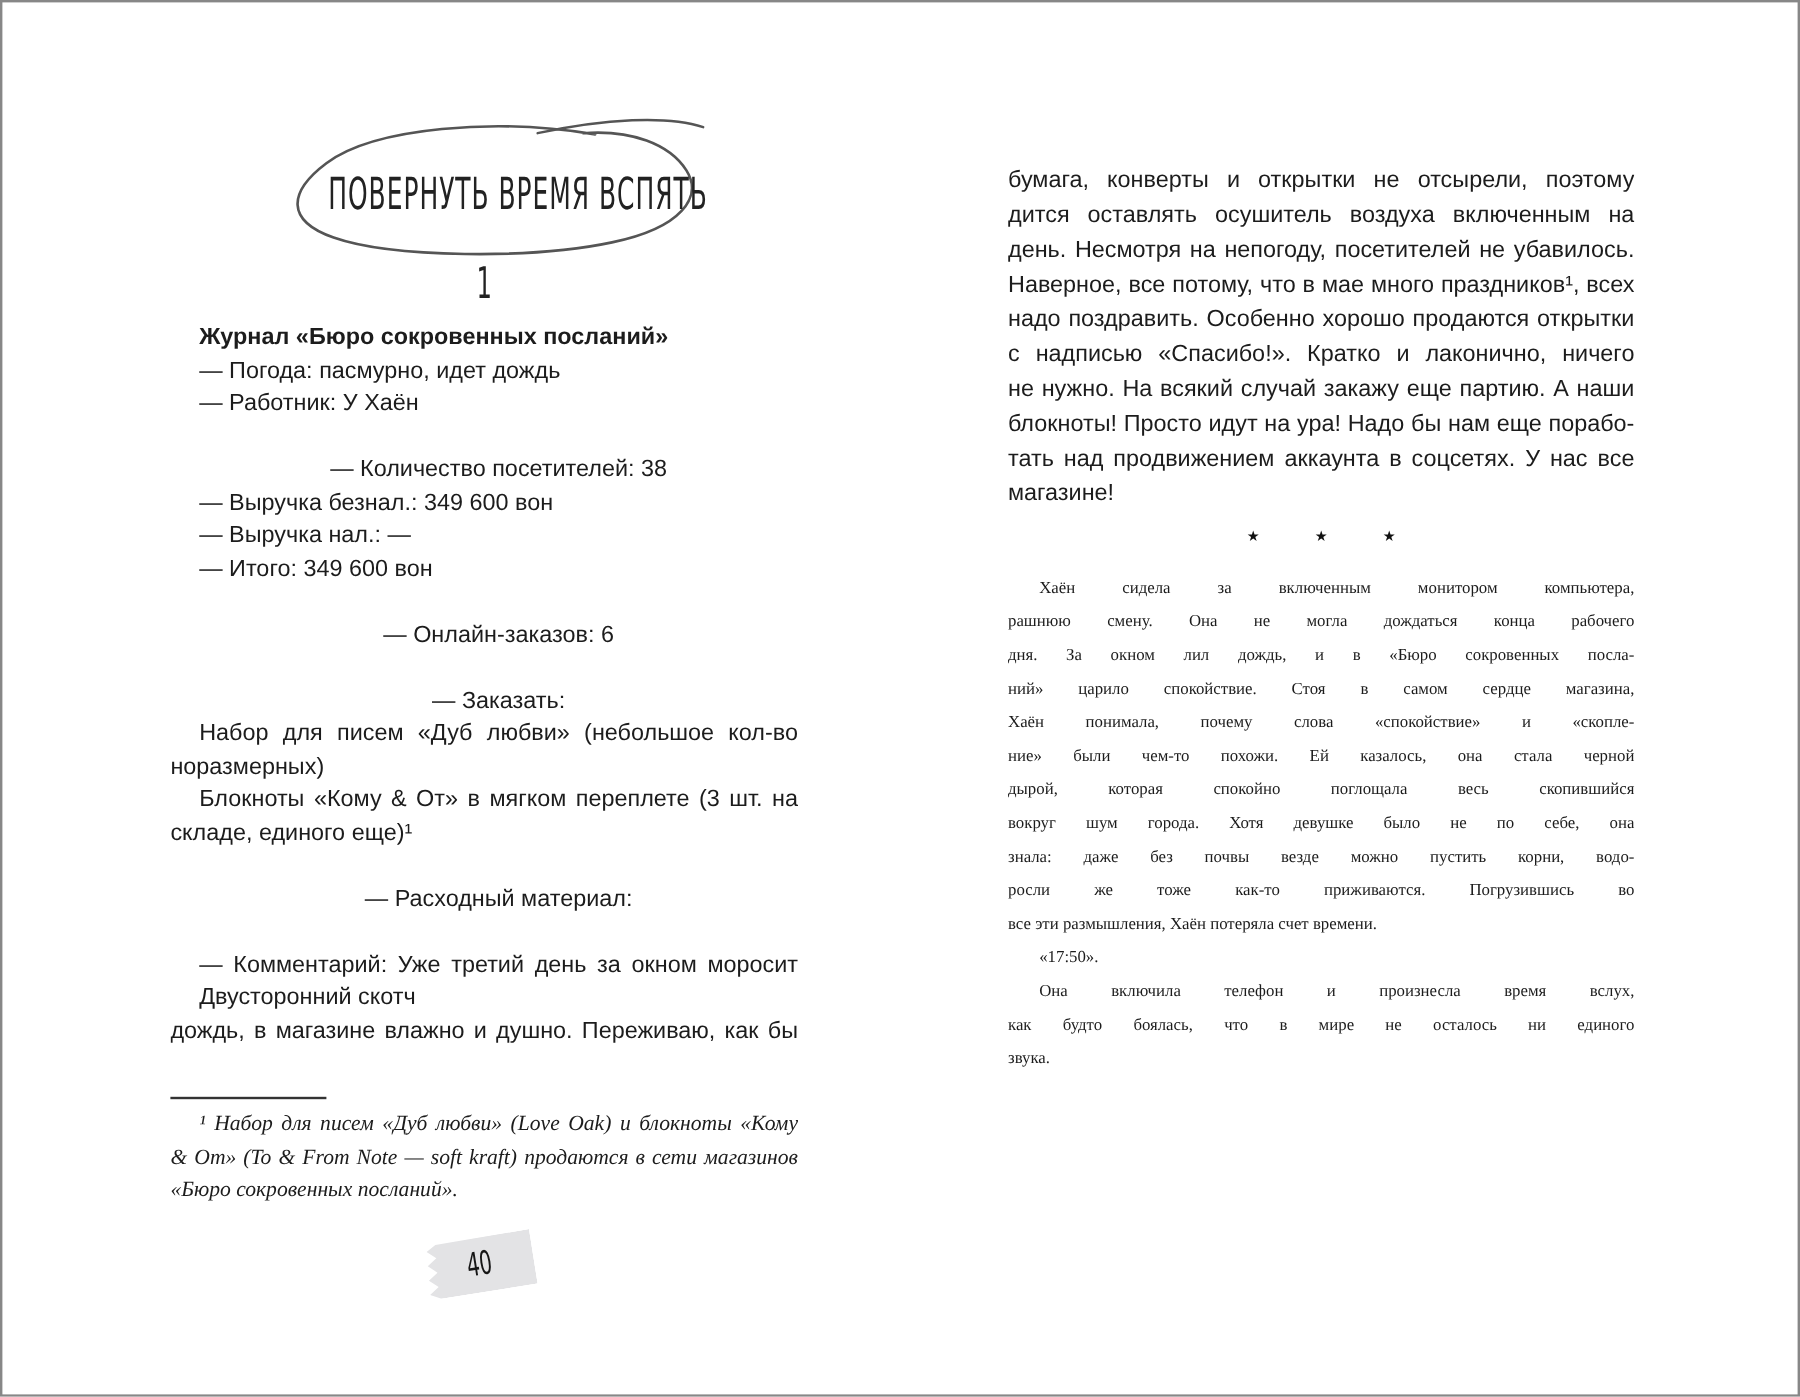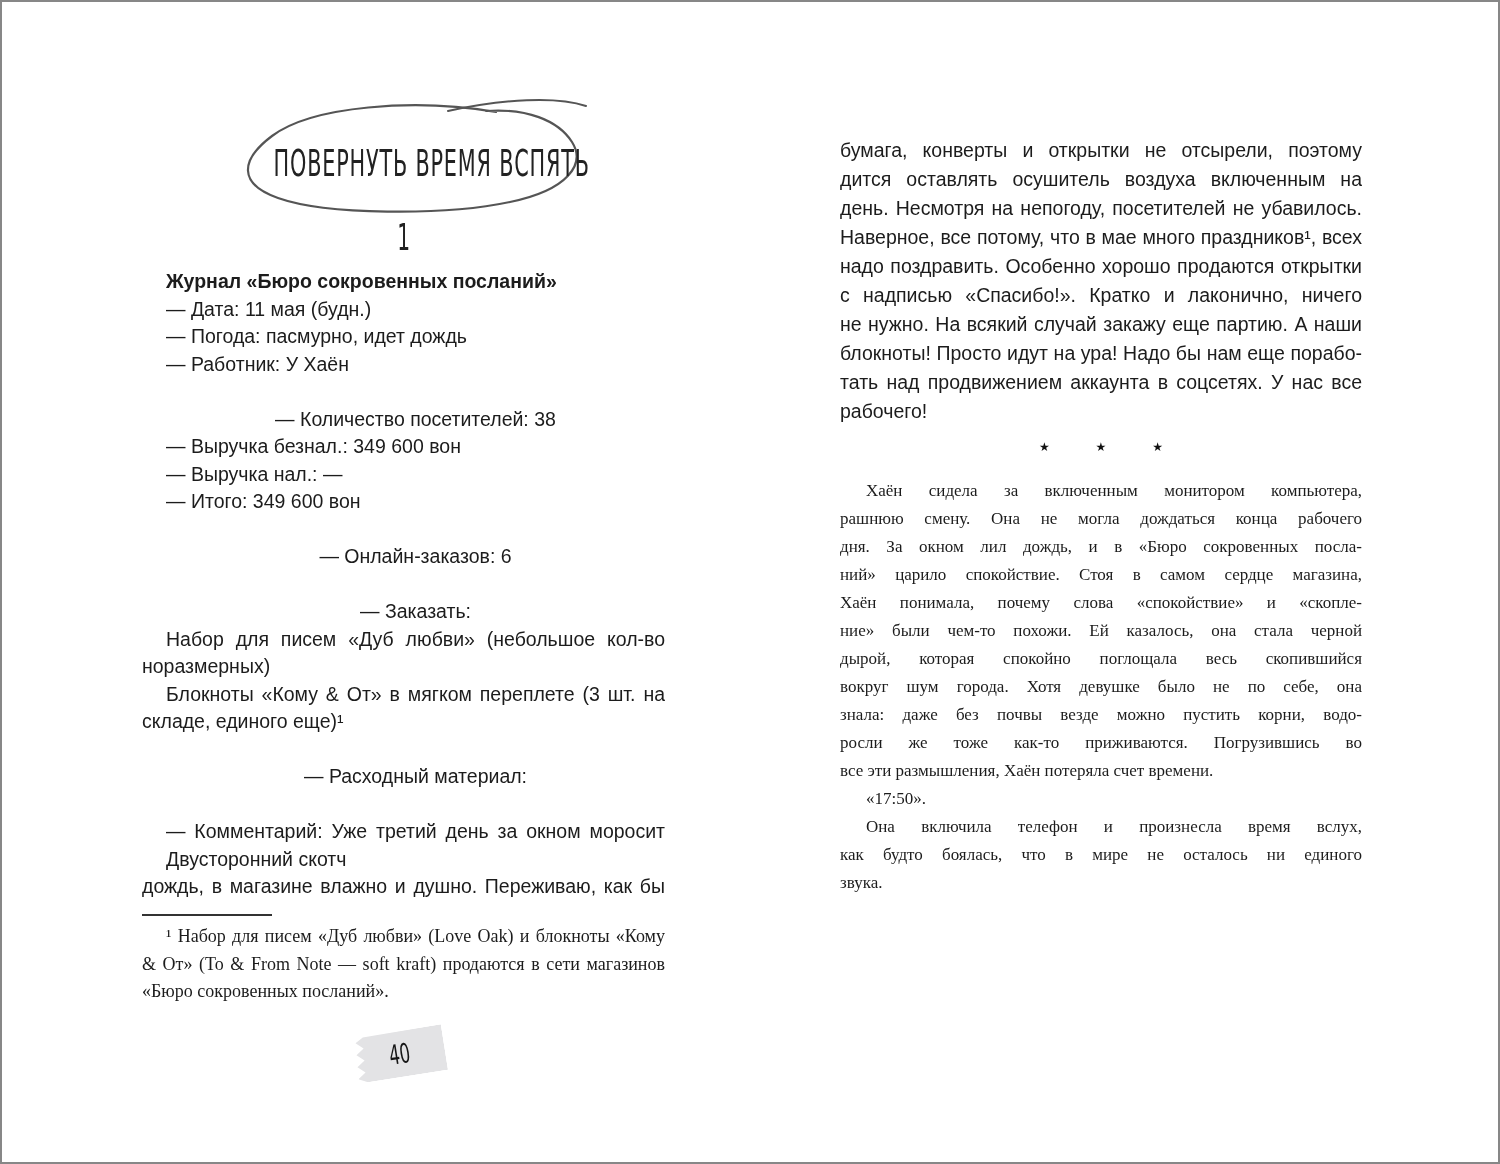--- a/index.html
+++ b/index.html
@@ -52,28 +52,28 @@
 
   .col-right{position:absolute;left:88px;top:134px;width:522px;}
   .sans-block{font-size:19.5px;line-height:29px;}
   .sans-block .ln{height:29px;}
   .stars{
     height:20px;line-height:20px;margin-top:11px;margin-bottom:20px;
     text-align:center;font-family:"DejaVu Sans",sans-serif;
     font-size:12px;letter-spacing:21px;text-indent:21px;color:#111;
   }
   .serif-block{font-family:"Liberation Serif","DejaVu Serif",serif;
-    font-size:17px;line-height:28px;}
+    font-size:14px;line-height:28px;}
   .serif-block .ln{height:28px;}
   .serif-block .ind{text-indent:26px;}
 
   
   .footnote{position:absolute;width:523px;
     font-family:"Liberation Serif","DejaVu Serif",serif;
-    font-size:18px;line-height:27.5px;}
+    font-size:18px;line-height:27.5px;font-style:italic;}
   .footnote .fln{height:27.5px;overflow:hidden;}
   .footnote-left{left:140px;top:912px;}
   .fn-rule{border:0;border-top:2px solid #333;margin:0 0 7px 0;}
   .fn-rule.w-left{width:130px;}
 
   
   .ticket{
     position:absolute;width:90px;height:46px;
     background:#e3e3e5;
     display:flex;align-items:center;justify-content:center;
@@ -105,21 +105,20 @@
     <div class="chapter-title">
       <span>ПОВЕРНУТЬ ВРЕМЯ ВСПЯТЬ</span>
     </div>
 
     <div class="chapter-number">
       <span>1</span>
     </div>
 
     <div class="journal">
       <div class="ln ind bold">Журнал «Бюро сокровенных посланий»</div>
-      <div class="ln ind">— Дата: 11 мая (будн.)</div>
       <div class="ln ind">— Погода: пасмурно, идет дождь</div>
       <div class="ln ind">— Работник: У Хаён</div>
       <div class="ln ind gap">— Количество посетителей: 38</div>
       <div class="ln ind">— Выручка безнал.: 349 600 вон</div>
       <div class="ln ind">— Выручка нал.: —</div>
       <div class="ln ind">— Итого: 349 600 вон</div>
       <div class="ln ind gap">— Онлайн-заказов: 6</div>
       <div class="ln ind gap">— Заказать:</div>
       <div class="ln ind just">Набор для писем «Дуб любви» (небольшое кол-во пол-</div>
       <div class="ln">норазмерных)</div>
@@ -150,21 +149,21 @@
       <div class="sans-block">
         <div class="ln just">бумага, конверты и открытки не отсырели, поэтому прихо-</div>
         <div class="ln just">дится оставлять осушитель воздуха включенным на целый</div>
         <div class="ln just">день. Несмотря на непогоду, посетителей не убавилось.</div>
         <div class="ln just">Наверное, все потому, что в мае много праздников¹, всех</div>
         <div class="ln just">надо поздравить. Особенно хорошо продаются открытки</div>
         <div class="ln just">с надписью «Спасибо!». Кратко и лаконично, ничего писать</div>
         <div class="ln just">не нужно. На всякий случай закажу еще партию. А наши</div>
         <div class="ln just">блокноты! Просто идут на ура! Надо бы нам еще порабо-</div>
         <div class="ln just">тать над продвижением аккаунта в соцсетях. У нас все по-</div>
-        <div class="ln">рабочего!</div>
+        <div class="ln">магазине!</div>
       </div>
 
       <div class="stars">★ ★ ★</div>
 
       <div class="serif-block">
         <div class="ln ind just">Хаён сидела за включенным монитором компьютера,</div>
         <div class="ln just">рашнюю смену. Она не могла дождаться конца рабочего</div>
         <div class="ln just">дня. За окном лил дождь, и в «Бюро сокровенных посла-</div>
         <div class="ln just">ний» царило спокойствие. Стоя в самом сердце магазина,</div>
         <div class="ln just">Хаён понимала, почему слова «спокойствие» и «скопле-</div>

